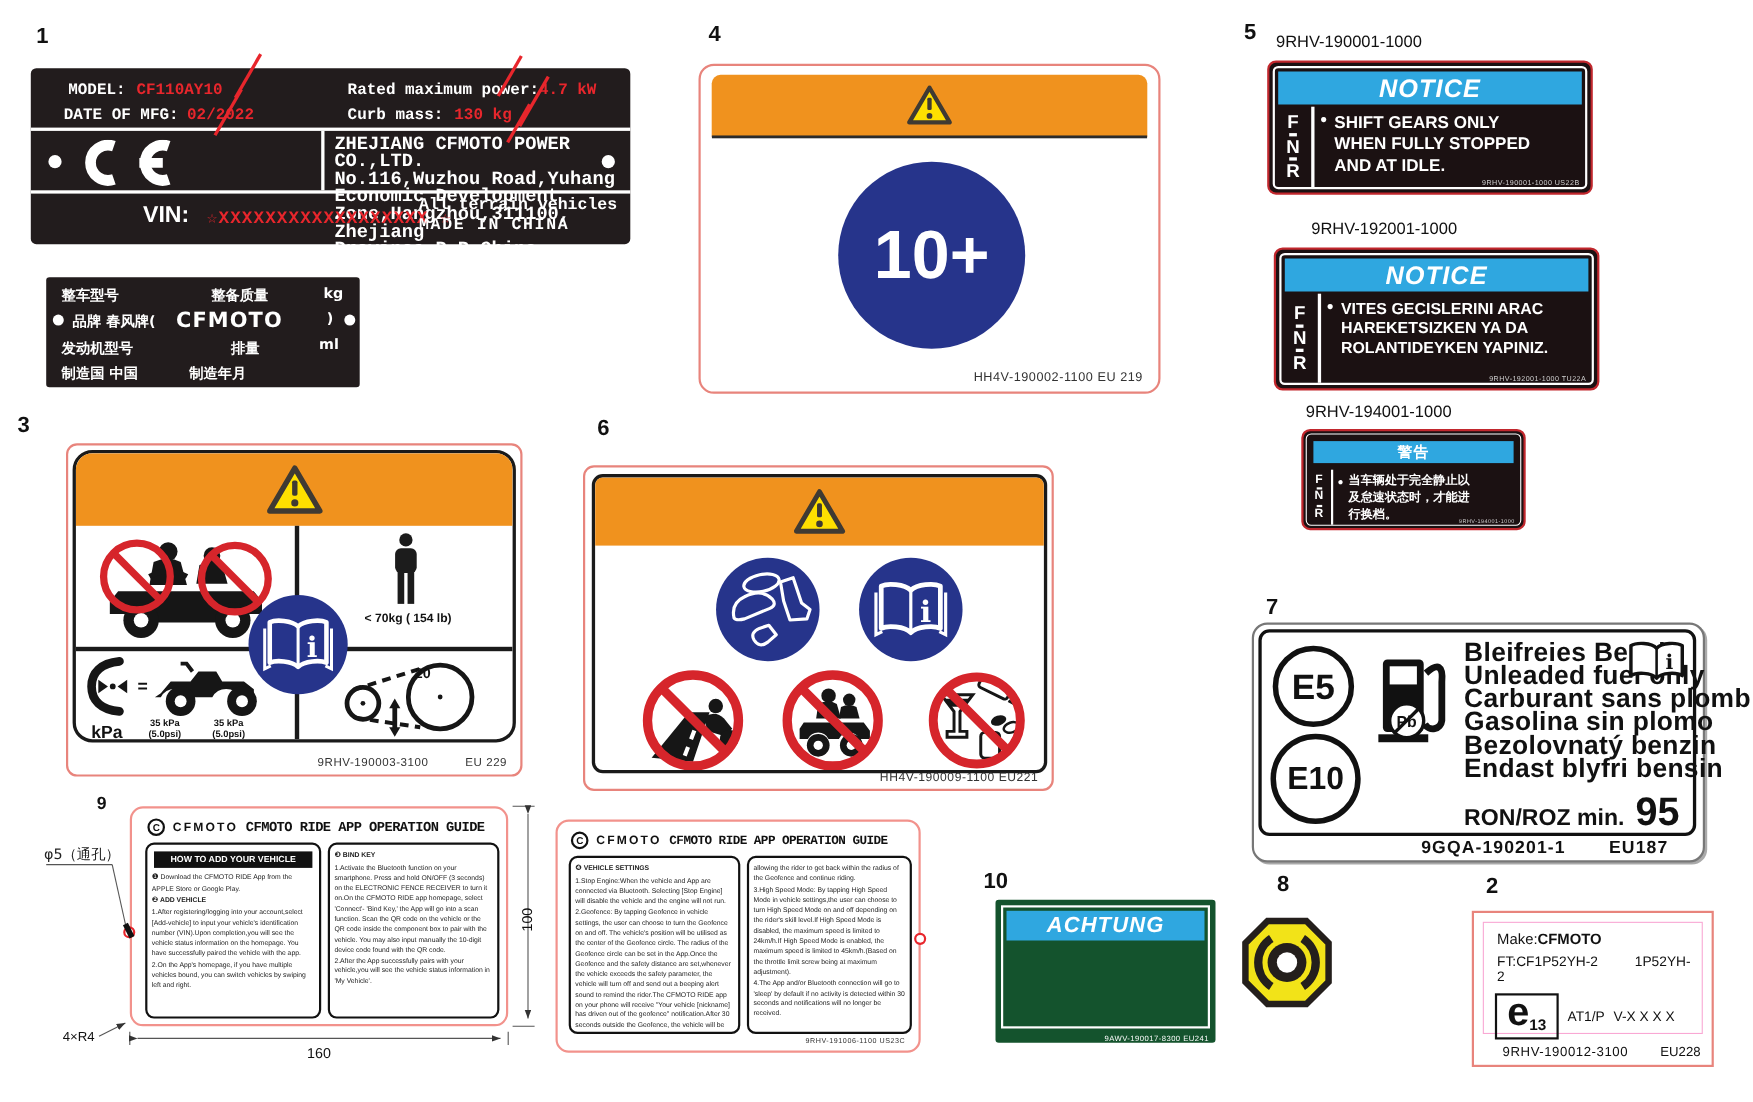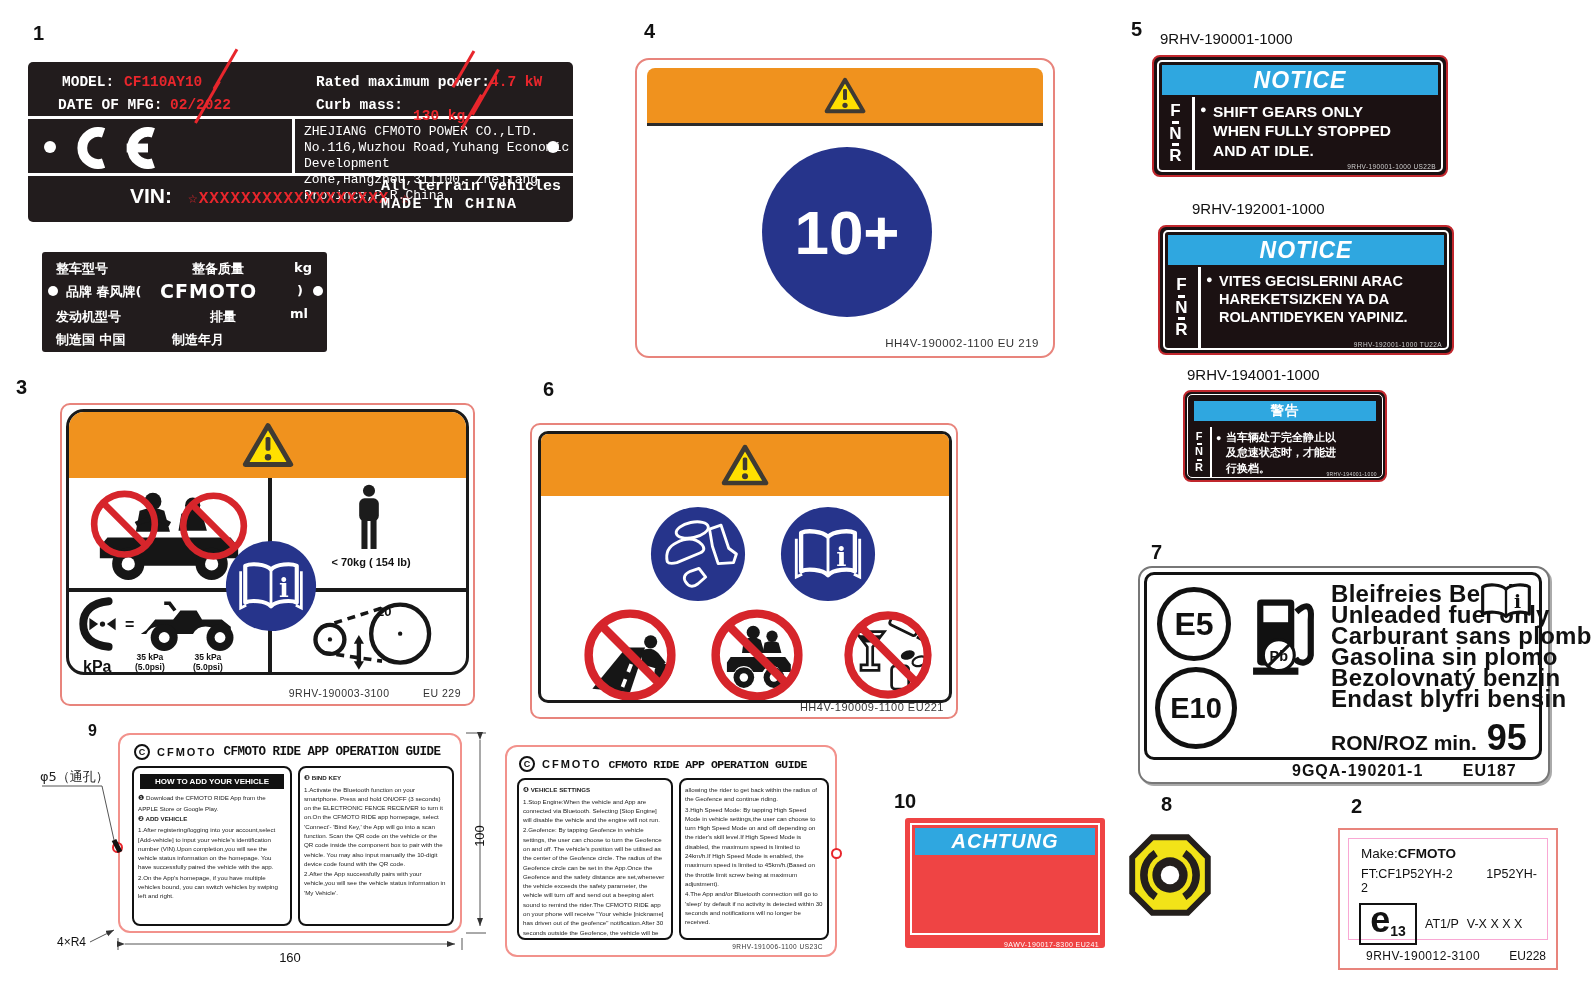--- a/index.html
+++ b/index.html
@@ -7,21 +7,21 @@
 #canvas{position:relative;width:1594px;height:1002px;background:#fff;overflow:hidden;
   font-family:"Liberation Sans","DejaVu Sans",sans-serif;color:#111}
 .abs{position:absolute}
 .num{position:absolute;font-weight:bold;font-size:20px;color:#111}
 .redline{position:absolute;width:2.5px;background:#E8262C}
 
 .plate{background:#221C1D;color:#fff;border-radius:5px;font-family:"Liberation Mono","DejaVu Sans Mono",monospace}
 .prow{position:relative;width:100%}
 .pl{font-weight:bold;font-size:14.5px;color:#fff}
 .pv{font-weight:bold;font-size:14.5px;color:#E8262C}
-.addr{font-size:13px;line-height:16px;font-weight:normal}
+.addr{font-size:17px;line-height:16px;font-weight:bold}
 .wdot{position:absolute;width:12px;height:12px;border-radius:50%;background:#fff}
 
 .cnplate{background:#221C1D;color:#fff;border-radius:3px;font-weight:bold;font-size:13px;font-family:"DejaVu Sans",sans-serif}
 .cnplate .r{position:absolute;white-space:nowrap}
 
 .wlbl{border:2px solid #E8847C;border-radius:10px;background:#fff}
 .ohead{background:#F0921E;position:relative;display:flex;align-items:center;justify-content:center}
 .codeline{position:absolute;font-size:10.5px;color:#333;letter-spacing:.5px;white-space:nowrap}
 
 .notice{border:2px solid #C1272D;border-radius:8px;background:#1b1112;padding:3px}
@@ -50,21 +50,21 @@
 .gbrand{font-weight:bold;font-size:11px;letter-spacing:2px}
 .gtitle{font-weight:bold;font-size:12.5px;font-family:"Liberation Mono","DejaVu Sans Mono",monospace;letter-spacing:-.5px}
 .gcol{position:absolute;border:2px solid #111;border-radius:8px;padding:5px 4px;overflow:hidden}
 .gcol p{font-size:6.2px;line-height:1.5;color:#222;margin-bottom:1px}
 .gnum{font-size:7px}
 .ghd{font-weight:bold;font-size:7.5px;margin-bottom:2px}
 .blackbar{background:#111;color:#fff;font-weight:bold;font-size:8px;text-align:center;padding:3px 4px;margin:1px 2px 4px 2px}
 .gcode{position:absolute;font-size:6.5px;color:#333;letter-spacing:.5px}
 .hole{position:absolute;width:11px;height:11px;border:2px solid #E8262C;border-radius:50%;background:#fff}
 
-.acht{background:#ef4444;border-radius:3px}
+.acht{background:#14532d;border-radius:3px}
 .acht-in{position:absolute;left:5px;top:5px;right:5px;bottom:13px;border:2px solid #fff}
 .aban{background:#2FA7E0;margin:3px;height:27px;display:flex;align-items:center;justify-content:center;
   font-style:italic;font-weight:bold;font-size:20px;color:#fff;letter-spacing:1px}
 .atext{color:#fff;font-weight:bold;font-size:15px;line-height:1.25;padding:1px 7px}
 .acode{position:absolute;right:6px;bottom:0;font-size:7px;color:#fff;letter-spacing:.4px}
 
 .emark{border:2px solid #E8847C;background:#fff}
 .emark-in{position:absolute;left:8px;top:8px;width:200px;height:102px;border:1px solid #f9a8d4;padding:5px 8px}
 .ebox{border:2px solid #111;width:58px;height:42px;display:flex;align-items:flex-start;justify-content:center}
 .kpa{font-weight:bold;font-size:16px}
@@ -89,21 +89,21 @@
 
   <div class="abs plate" style="left:28px;top:62px;width:545px;height:160px">
     <div class="prow" style="height:57px;border-bottom:3px solid #fff">
       <span class="abs pl" style="left:34px;top:12px">MODEL:</span>
       <span class="abs pv" style="left:96px;top:12px">CF110AY10</span>
       <span class="abs pl" style="left:30px;top:35px">DATE OF MFG:</span>
       <span class="abs pv" style="left:142px;top:35px">02/2022</span>
       <span class="abs pl" style="left:288px;top:12px">Rated maximum power:</span>
       <span class="abs pv" style="left:462px;top:12px">4.7 kW</span>
       <span class="abs pl" style="left:288px;top:35px">Curb mass:</span>
-      <span class="abs pv" style="left:385px;top:46px">130 kg</span>
+      <span class="abs pv" style="left:385px;top:35px">130 kg</span>
     </div>
     <div class="prow" style="height:57px;border-bottom:3px solid #fff">
       <span class="wdot" style="left:16px;top:22px"></span>
       <svg class="abs" style="left:40px;top:8px" width="96" height="42" viewBox="0 0 108 46">
         <path d="M40 6 A18 18 0 1 0 40 40" fill="none" stroke="#fff" stroke-width="11"></path>
         <path d="M96 6 A18 18 0 1 0 96 40" fill="none" stroke="#fff" stroke-width="11"></path>
         <line x1="66" y1="23" x2="90" y2="23" stroke="#fff" stroke-width="10"></line>
       </svg>
       <div class="abs" style="left:264px;top:0;width:3px;height:54px;background:#fff"></div>
       <div class="abs addr" style="left:276px;top:5px">

